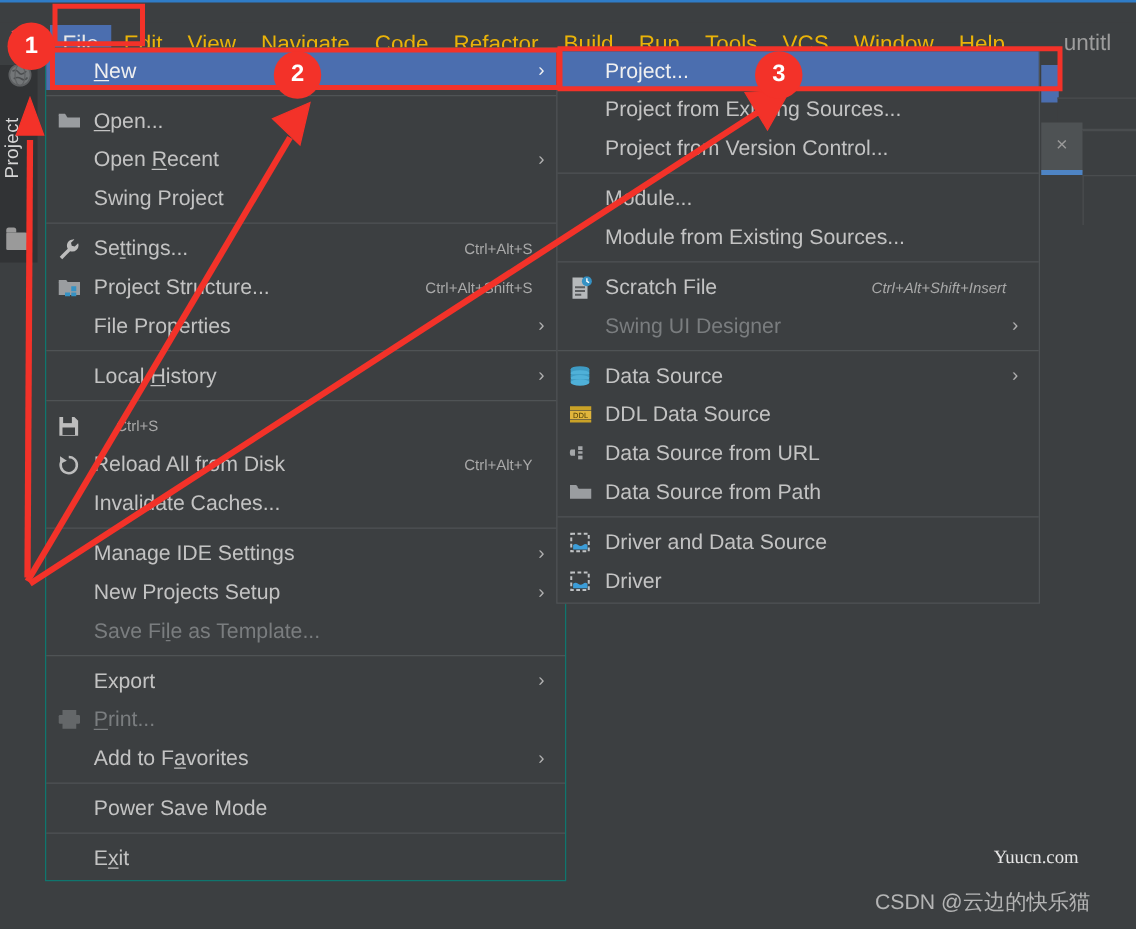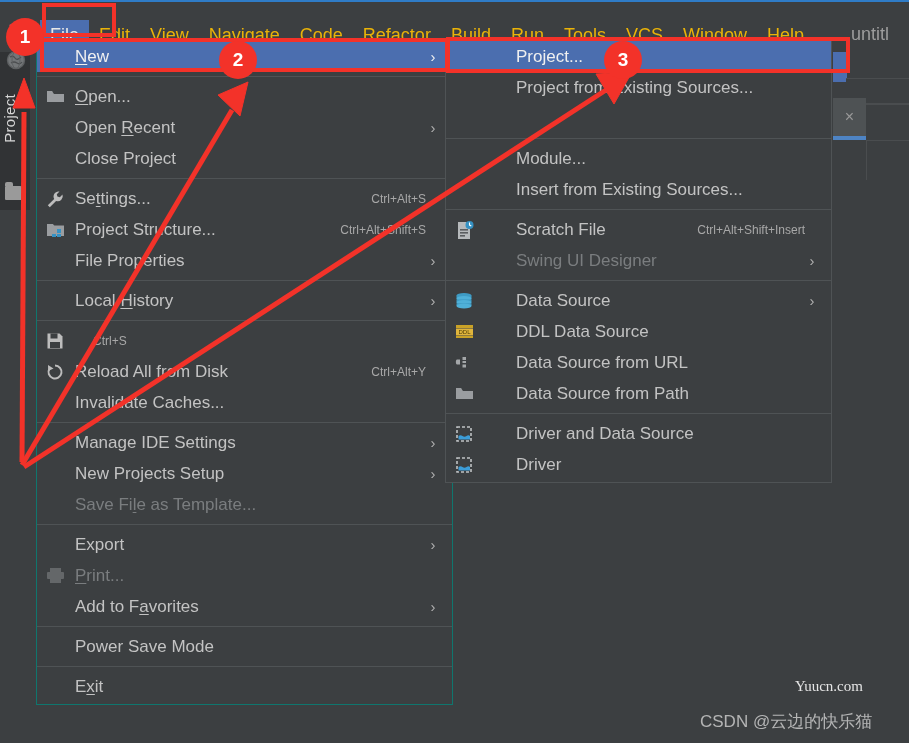--- a/index.html
+++ b/index.html
@@ -138,22 +138,22 @@
   .sep { height: 1px; background: #4F5355; margin: 4px 0; }
   .mi u { text-decoration: underline; text-underline-offset: 2px; }
 
   
   .menu-new {
     position: absolute; left: 445px; top: 38px; width: 387px;
     background: #3C3F41;
     border: 1px solid #4F5355;
     padding: 2px 0;
   }
-  .menu-new .mi .lbl { flex: 0 0 auto; margin-left: 32px; }
-  .menu-new .mi .acc { margin-left: auto; padding-left: 22px;}
+  .menu-new .mi .lbl { flex: 0 0 auto; }
+  .menu-new .mi .acc { margin-left: auto; padding-left: 22px; font-style: italic;}
   .menu-new .mi .spacer { flex: 1 1 auto; }
 
   
   .icon-svg { position: absolute; left: 9px; top: 7px; }
 
   
   .wm-red {
     position: absolute; left: 795px; top: 678px;
     color: #e5e5e5; font-size: 15px;
     font-family: "Liberation Serif", serif;
@@ -266,21 +266,21 @@
         <div class="lbl"><u>O</u>pen...</div>
         <div class="arrow"></div>
       </div>
       <div class="mi">
         <div class="ic"></div>
         <div class="lbl">Open <u>R</u>ecent</div>
         <div class="arrow">›</div>
       </div>
       <div class="mi">
         <div class="ic"></div>
-        <div class="lbl">Close Project</div>
+        <div class="lbl">Swing Project</div>
         <div class="arrow"></div>
       </div>
       <div class="sep"></div>
       <div class="mi">
         <div class="ic">
           <svg class="icon-svg" width="19" height="19" viewBox="0 0 19 19">
             <path d="M12.5 1.5a5 5 0 0 0-4.3 7.5L1.8 15.3l2 2 6.3-6.4a5 5 0 0 0 6.4-6.4l-2.7 2.7-2.4-.6-.6-2.4 2.7-2.7a5 5 0 0 0-1-.1z" fill="#BDBDBD"></path>
           </svg>
         </div>
         <div class="lbl">Se<u>t</u>tings...</div>
@@ -400,33 +400,34 @@
         <div class="arrow"></div>
       </div>
       <div class="mi">
         <div class="ic"></div>
         <div class="lbl">Project from Existing Sources...</div>
         <div class="spacer"></div>
         <div class="arrow"></div>
       </div>
       <div class="mi">
         <div class="ic"></div>
+        <div class="lbl">Project from Version Control...</div>
         <div class="spacer"></div>
         <div class="arrow"></div>
       </div>
       <div class="sep"></div>
       <div class="mi">
         <div class="ic"></div>
         <div class="lbl">Module...</div>
         <div class="spacer"></div>
         <div class="arrow"></div>
       </div>
       <div class="mi">
         <div class="ic"></div>
-        <div class="lbl">Insert from Existing Sources...</div>
+        <div class="lbl">Module from Existing Sources...</div>
         <div class="spacer"></div>
         <div class="arrow"></div>
       </div>
       <div class="sep"></div>
       <div class="mi">
         <div class="ic">
           <svg class="icon-svg" width="19" height="19" viewBox="0 0 19 19">
             <path d="M3 1h8l4 4v13H3z" fill="#B6B9BB"></path>
             <rect x="5" y="8" width="8" height="1.6" fill="#5B5E60"></rect>
             <rect x="5" y="11" width="8" height="1.6" fill="#5B5E60"></rect>

